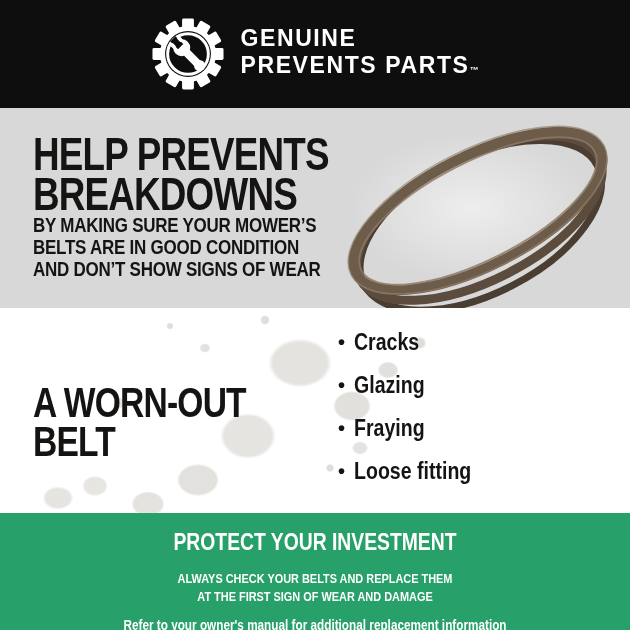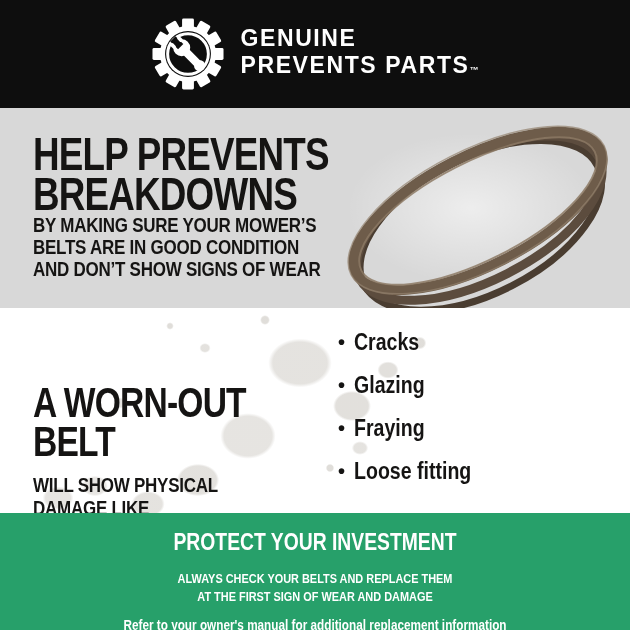--- a/index.html
+++ b/index.html
@@ -167,24 +167,20 @@
     </div>
   </section>
 
   <section class="worn">
     <div class="splatter"></div>
     <div class="worn-copy">
       <h2 class="worn-title">
         <span class="cond-left">A WORN-OUT</span>
         <span class="cond-left">BELT</span>
       </h2>
-      <p class="worn-sub">
-        <span class="cond-left85">WILL SHOW PHYSICAL</span>
-        <span class="cond-left85">DAMAGE LIKE</span>
-      </p>
     </div>
     <ul class="symptoms">
       <li>
           <span class="dot">•</span>
           <span class="cond-left85">Cracks</span>
         </li>
       <li>
           <span class="dot">•</span>
           <span class="cond-left85">Glazing</span>
         </li>

